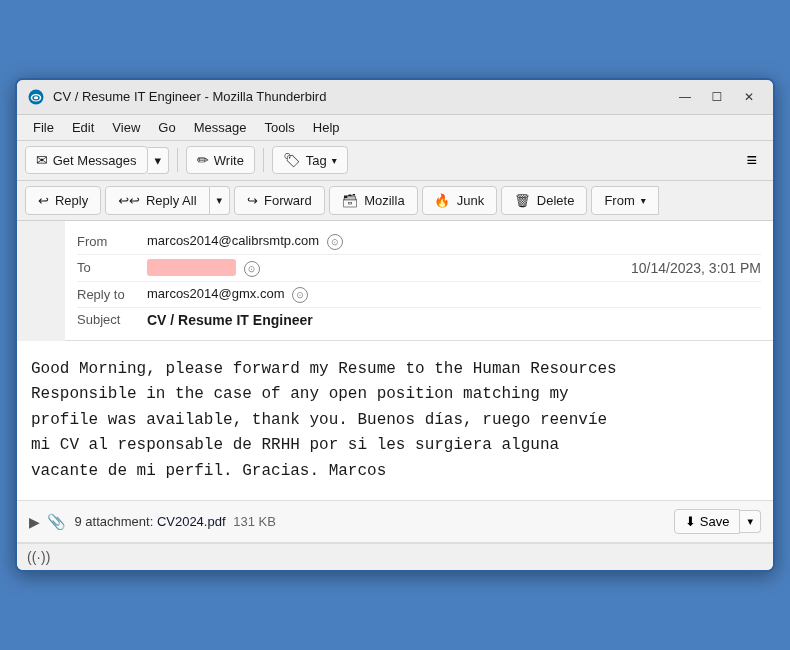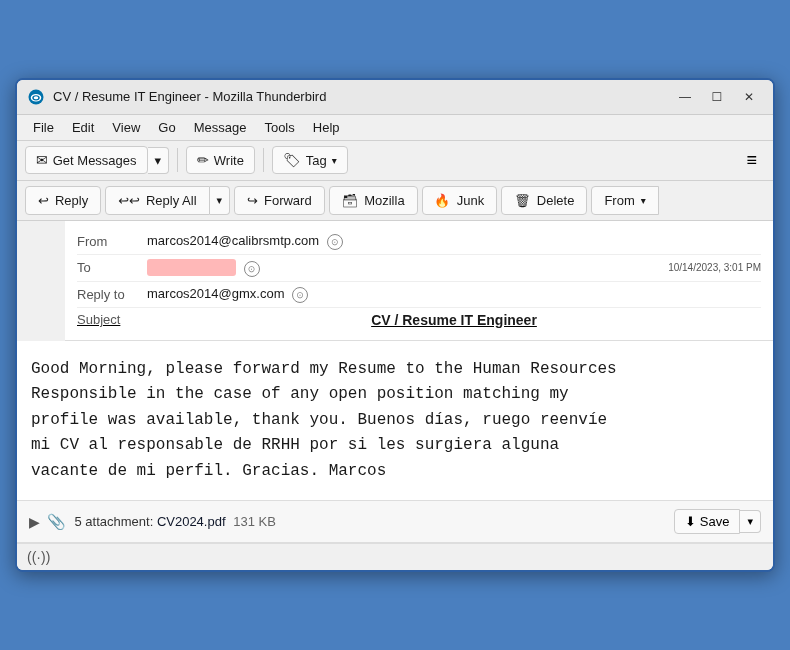--- a/index.html
+++ b/index.html
@@ -153,40 +153,39 @@
       border-bottom: 1px solid #ddd;
       margin-left: 48px;
     }
     .header-row {
       display: flex;
       align-items: center;
       padding: 4px 0;
       font-size: 13px;
       border-bottom: 1px solid #eee;
     }
-    .header-row:last-child { border-bottom: none; text-decoration: underline; }
+    .header-row:last-child { border-bottom: none; }
     .header-label {
       color: #555;
       width: 70px;
       flex-shrink: 0;
       font-size: 13px;
     }
     .header-value {
       color: #1a1a1a;
       flex: 1;
       font-size: 13px;
     }
     .header-value.subject {
       font-weight: bold;
       font-size: 14px;
-      text-align: center;
     }
     .header-date {
       color: #555;
-      font-size: 10px;
+      font-size: 14px;
       margin-left: auto;
     }
     .contact-icon {
       display: inline-flex;
       align-items: center;
       justify-content: center;
       width: 16px;
       height: 16px;
       border-radius: 50%;
       border: 1px solid #888;
@@ -400,21 +399,21 @@
 Responsible in the case of any open position matching my
 profile was available, thank you. Buenos días, ruego reenvíe
 mi CV al responsable de RRHH por si les surgiera alguna
 vacante de mi perfil. Gracias. Marcos</pre>
   </div>
 
   <div class="attachment-bar">
     <span class="attach-expand">▶</span>
     <span style="font-size:15px;">📎</span>
     <span class="attach-info">
-      <span>5 attachment:</span>
+      <span>9 attachment:</span>
       <span style="color:#0f172a; cursor:pointer;">CV2024.pdf</span>
       <span style="color:#666; margin-left:4px;text-align:center;">131 KB</span>
     </span>
     <div class="attach-save">
       <button class="save-btn">
         <span style="font-size:13px;">⬇</span>
         <span>Save</span>
       </button>
       <button class="save-split">▾</button>
     </div>

